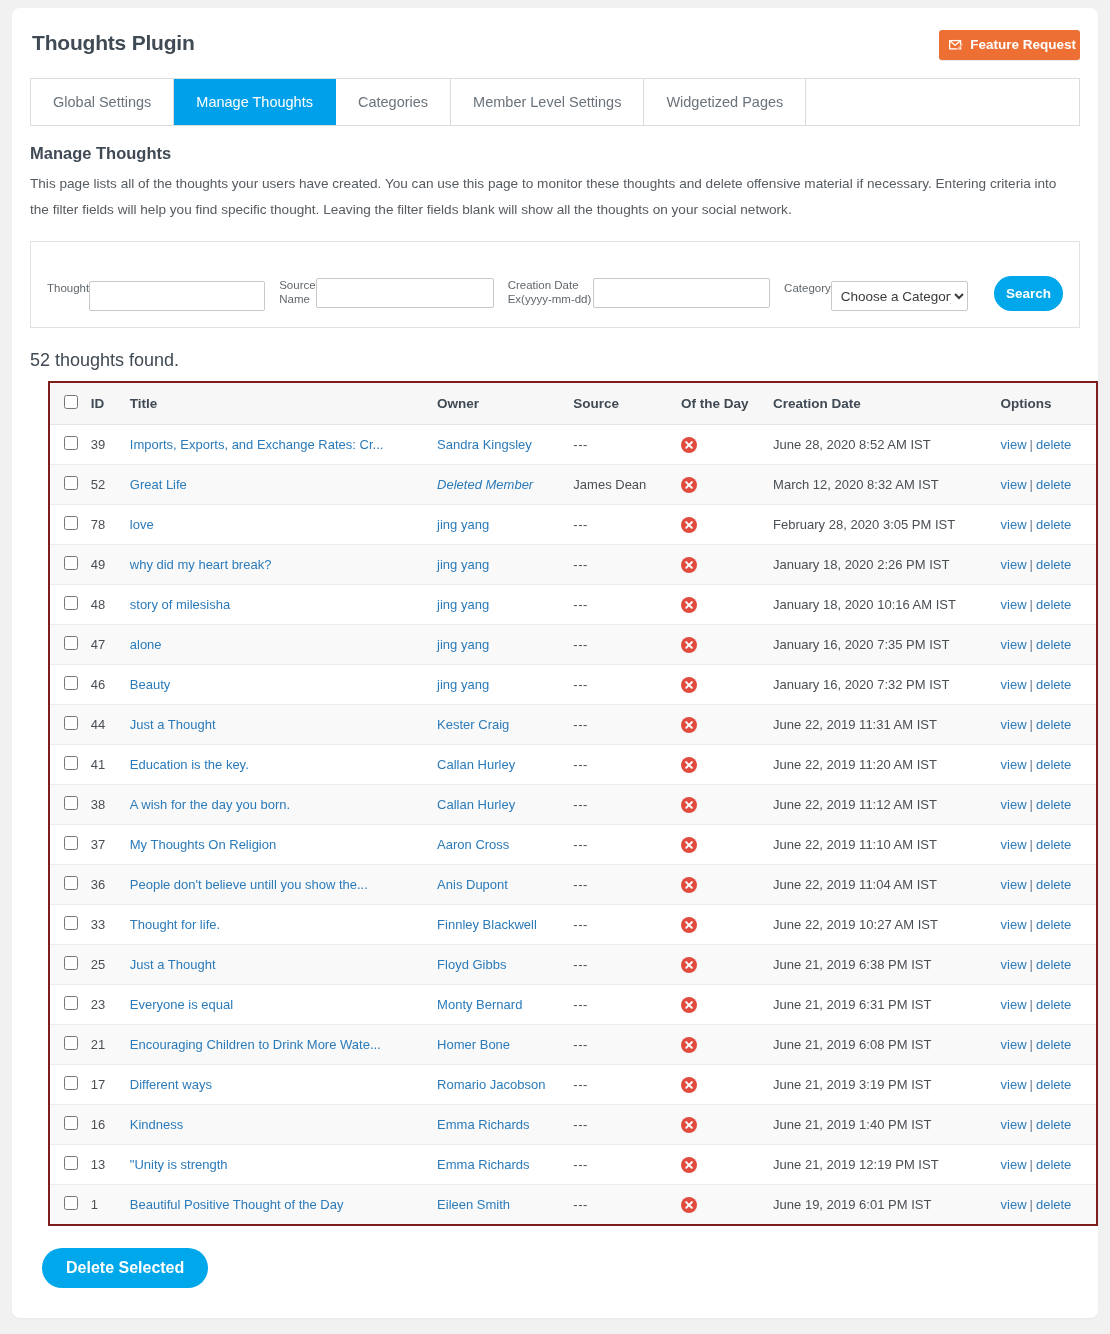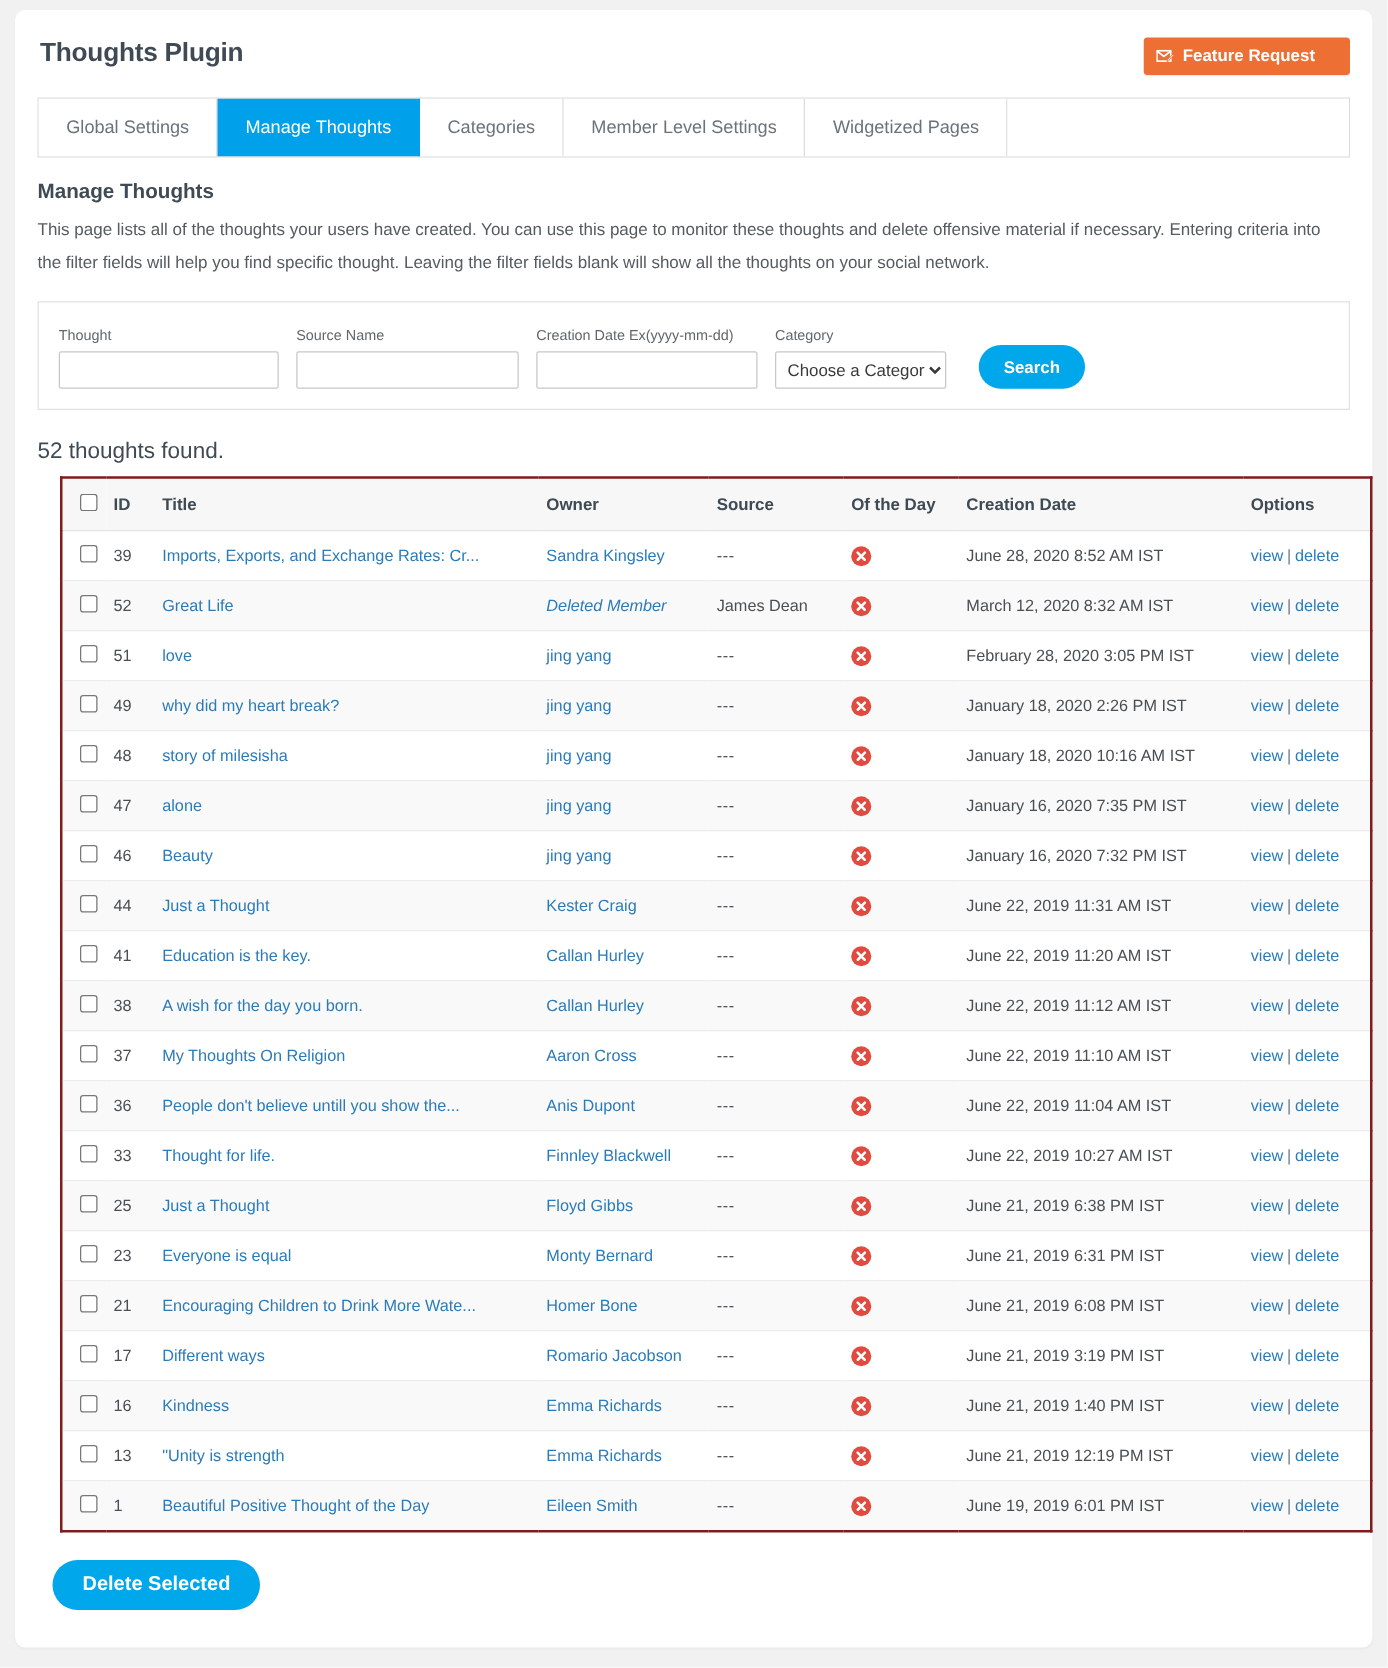--- a/index.html
+++ b/index.html
@@ -39,21 +39,21 @@
   .feature-btn {
     position: absolute;
     right: 18px;
     top: 22px;
     background: #ee6f33;
     color: #ffffff;
     font-size: 13.5px;
     font-weight: bold;
     border: none;
     border-radius: 3px;
-    padding: 7px 28px 7px 10px;
+    padding: 7px 4px 7px 10px;
     display: flex;
     align-items: center;
     gap: 7px;
     cursor: pointer;
     line-height: 16px;
     box-shadow: 0 1px 0 rgba(0,0,0,0.08);
   }
   .feature-btn svg { display:block; }
 
   
@@ -103,21 +103,21 @@
   .filter-box {
     margin: 18px 18px 0 18px;
     border: 1px solid #e2e2e2;
     background: #fff;
     padding: 14px 16px 16px 16px;
     display: flex;
     align-items: flex-end;
     gap: 14px;
     height: 87px;
   }
-  .fld { display: flex; flex-direction: column; }
+  .fld { display: flex; flex-direction: row; }
   .fld label {
     font-size: 11.5px;
     color: #60676c;
     margin-bottom: 5px;
     line-height: 14px;
   }
   .fld input[type=text] {
     height: 30px;
     border: 1px solid #c8c8c8;
     border-radius: 2px;
@@ -337,21 +337,21 @@
           <td class="col-id">52</td>
           <td class="col-title"><a class="lnk">Great Life</a></td>
           <td class="col-owner"><a class="lnk italic">Deleted Member</a></td>
           <td class="col-source">James Dean</td>
           <td class="col-otd"><span class="xbadge"></span></td>
           <td class="col-date">March 12, 2020 8:32 AM IST</td>
           <td class="col-opt"><a class="lnk">view</a><span class="sep">|</span><a class="lnk">delete</a></td>
         </tr>
         <tr>
           <td class="col-cb"><input type="checkbox" style=""></td>
-          <td class="col-id">51</td>
+          <td class="col-id">78</td>
           <td class="col-title"><a class="lnk">love</a></td>
           <td class="col-owner"><a class="lnk">jing yang</a></td>
           <td class="col-source dash">---</td>
           <td class="col-otd"><span class="xbadge"></span></td>
           <td class="col-date">February 28, 2020 3:05 PM IST</td>
           <td class="col-opt"><a class="lnk">view</a><span class="sep">|</span><a class="lnk">delete</a></td>
         </tr>
         <tr>
           <td class="col-cb"><input type="checkbox" style=""></td>
           <td class="col-id">49</td>

